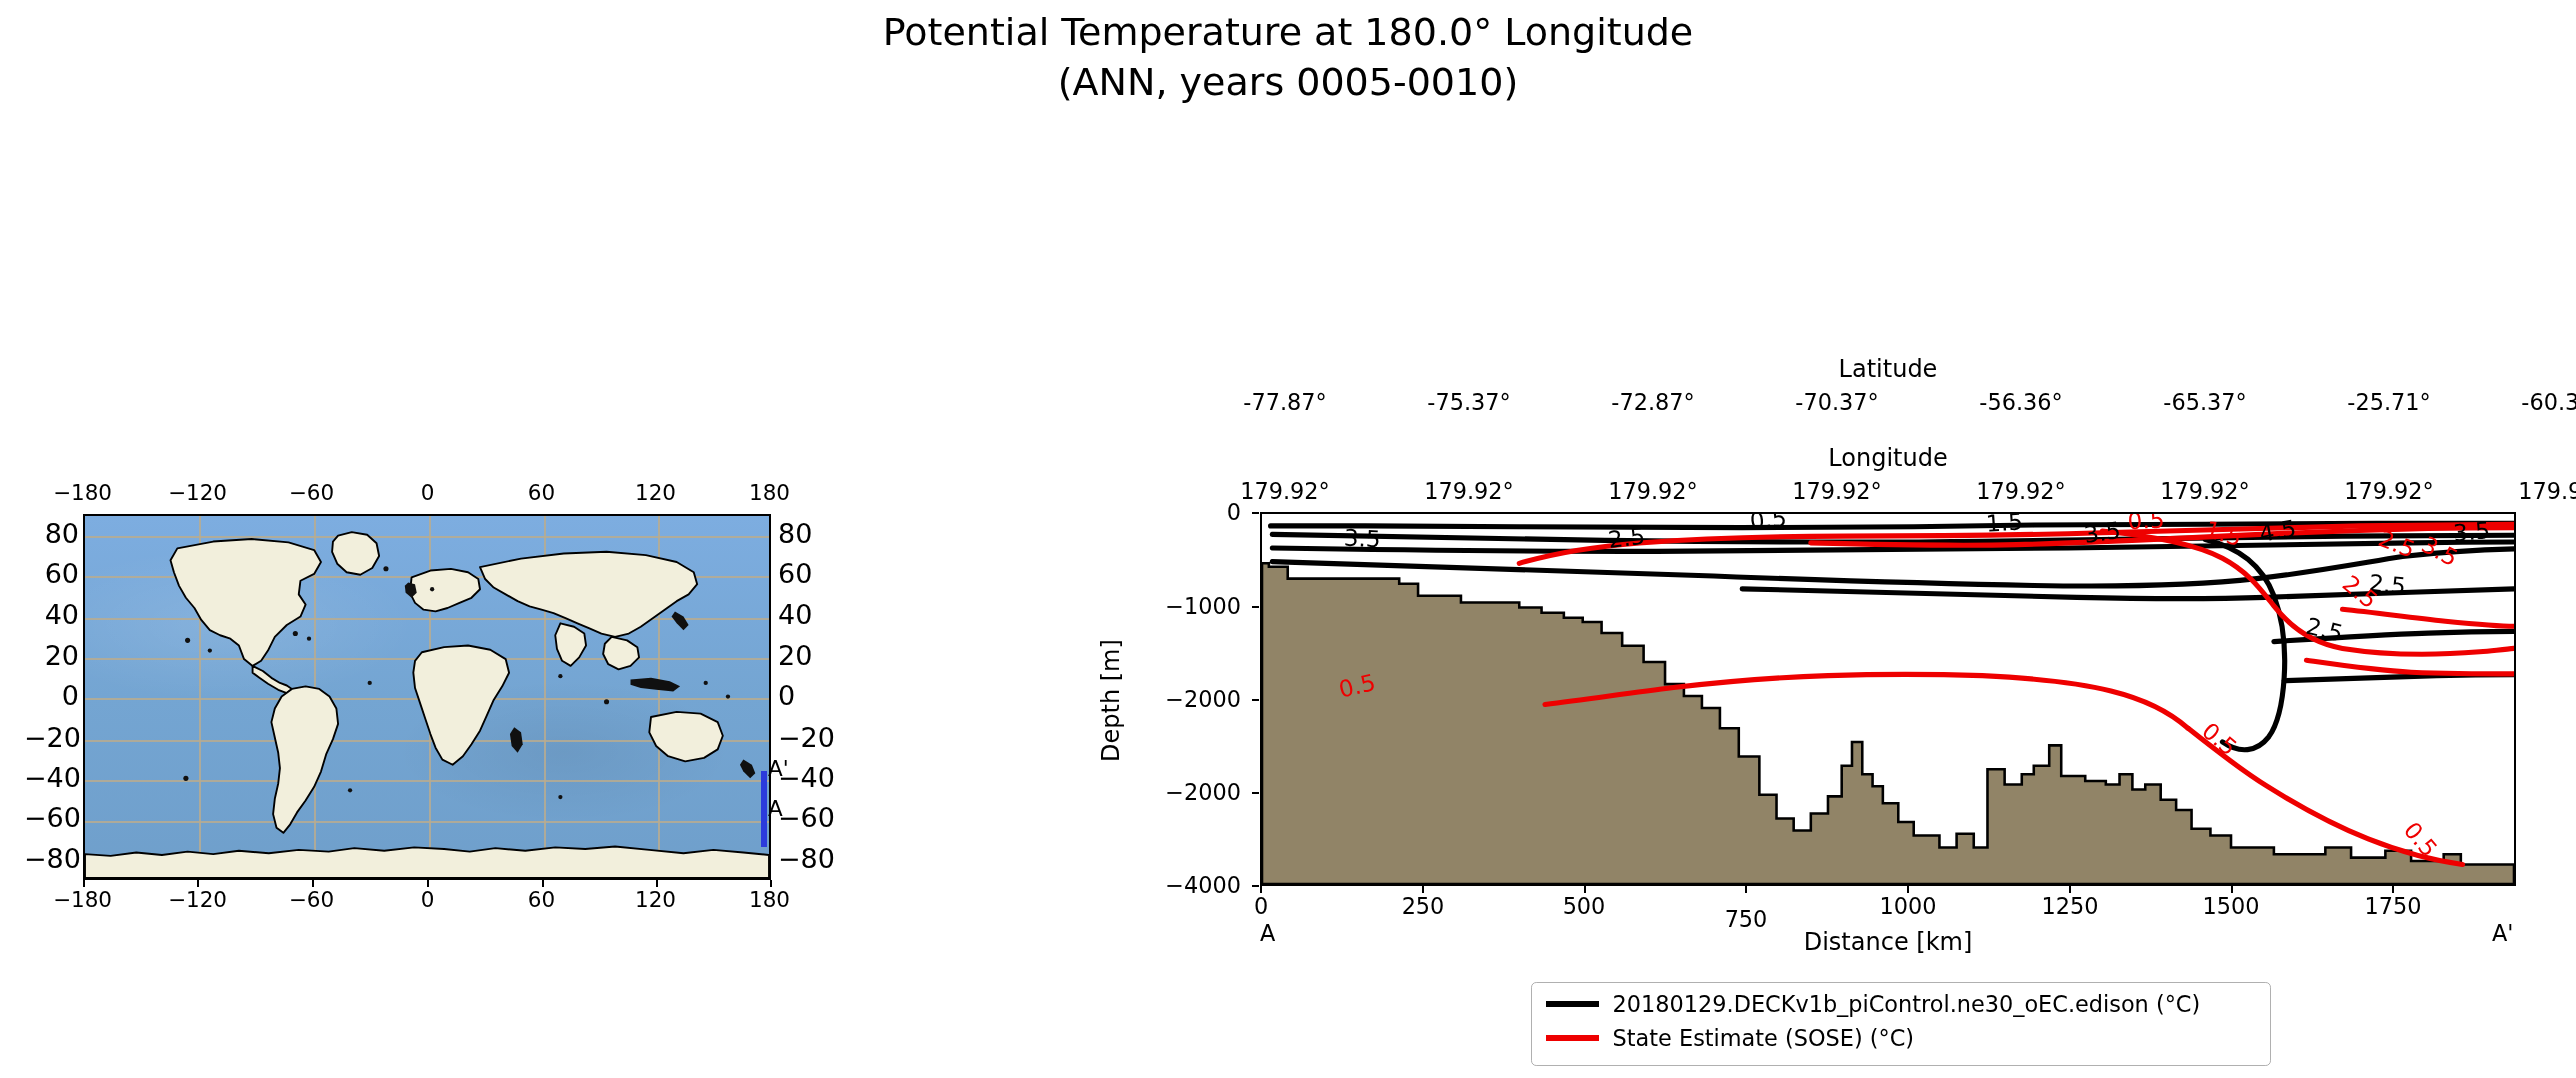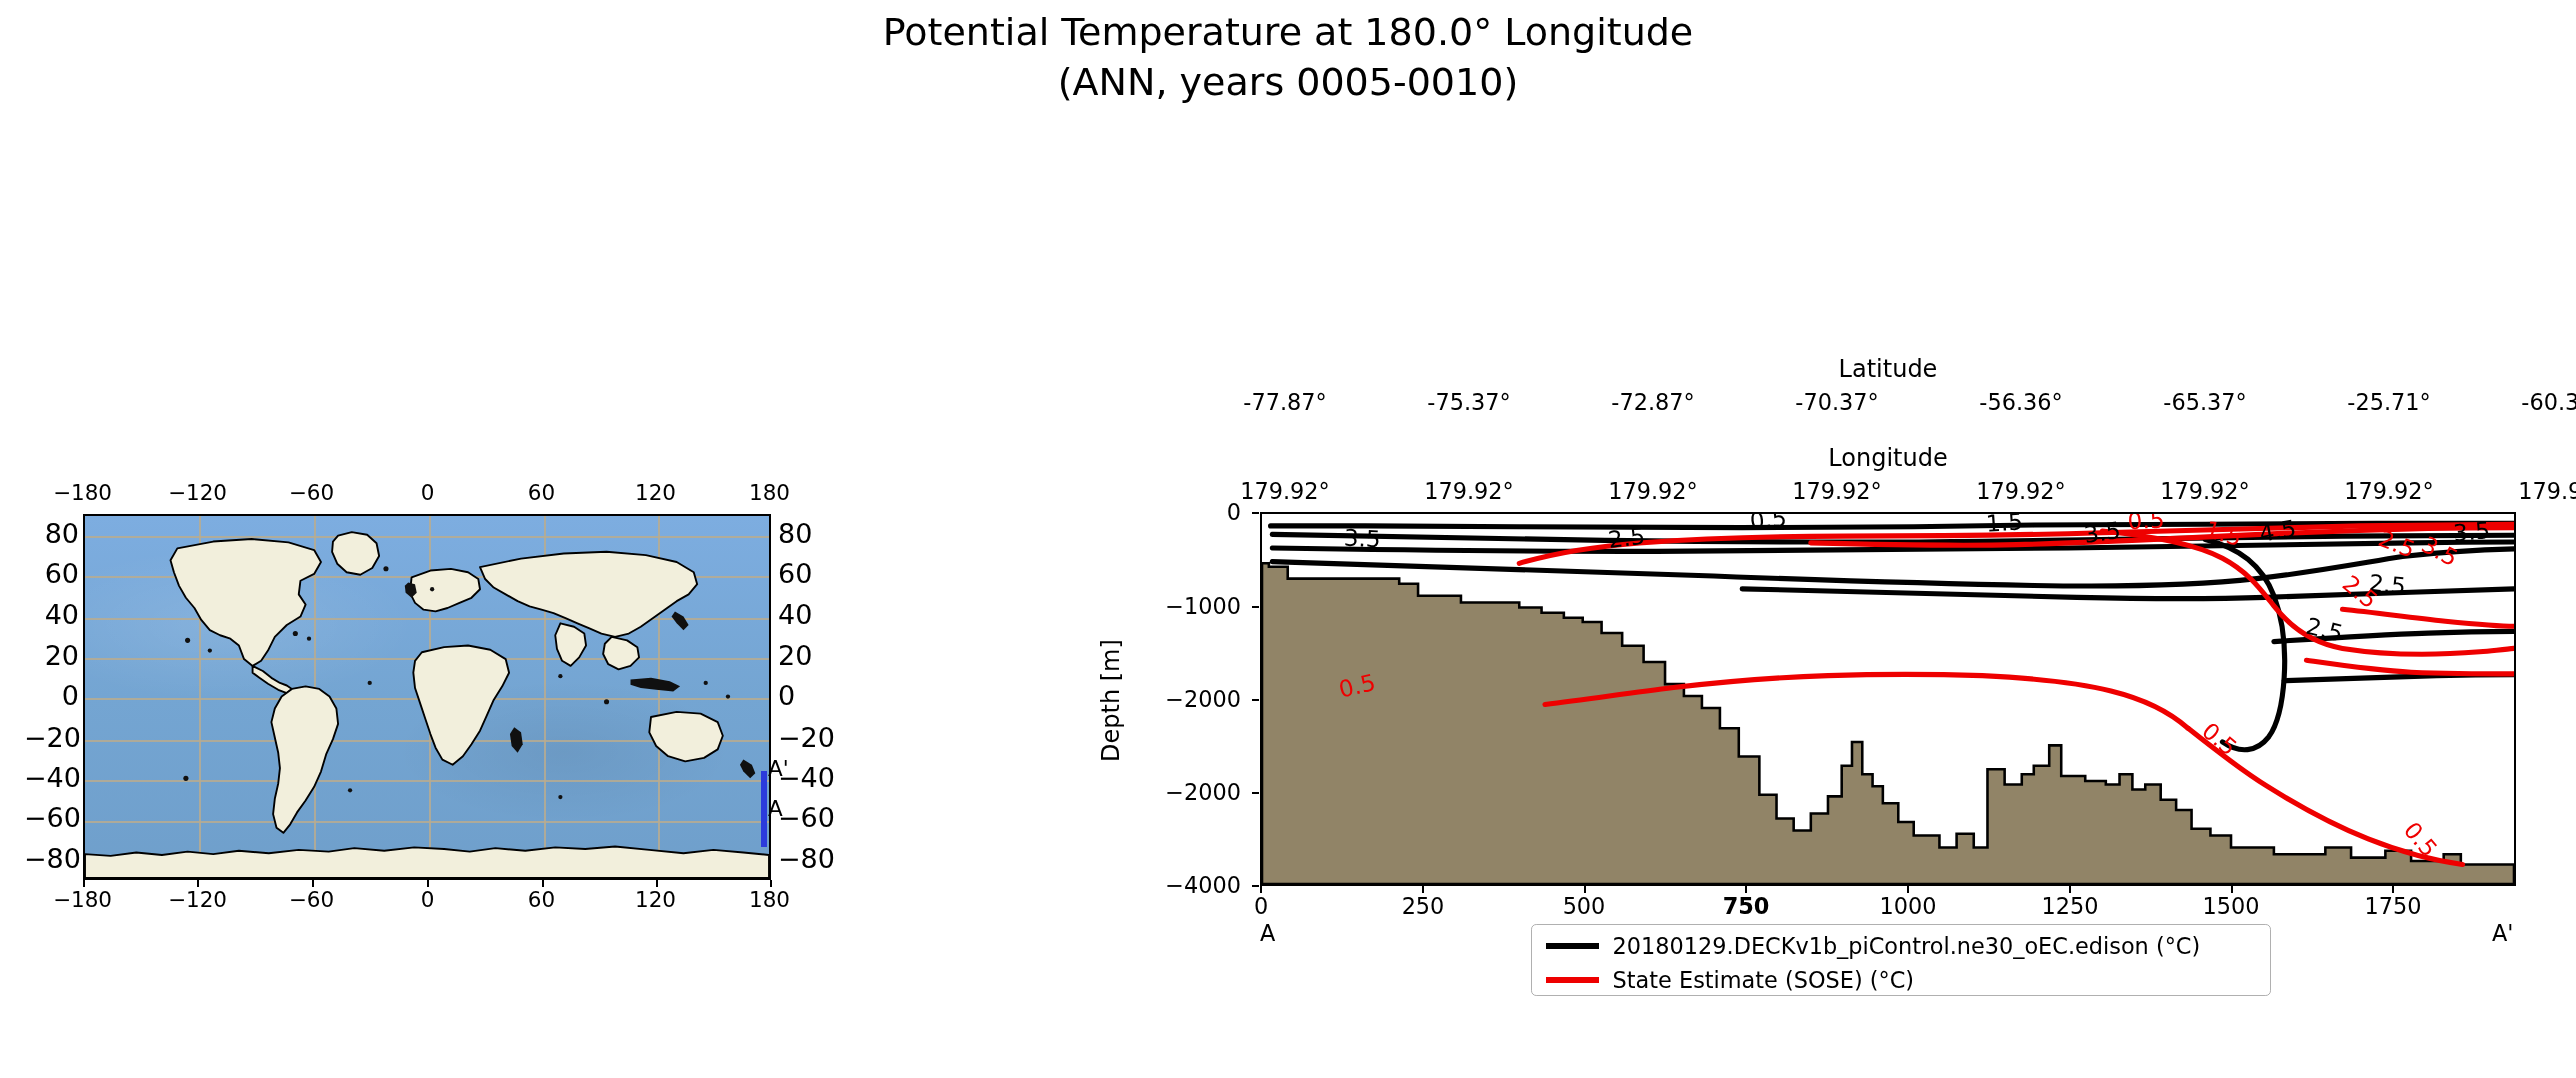--- a/index.html
+++ b/index.html
@@ -47,21 +47,21 @@
   .clab-r{fill:#ee0000;}
 
   .xs-axname{position:absolute;font-size:24px;text-align:center;}
   .xs-tick{position:absolute;font-size:22.4px;text-align:center;width:172px;}
   .xs-ytick{position:absolute;font-size:22.4px;text-align:right;width:129px;height:24px;line-height:24px;}
   #depth-label{position:absolute;font-size:24px;transform:rotate(-90deg);
                transform-origin:left top;white-space:nowrap;}
   .endpt{position:absolute;font-size:22.4px;}
 
   
-  #legend{position:absolute;left:1531px;top:924px;width:740px;height:72px;
+  #legend{position:absolute;left:1531px;top:982px;width:740px;height:84px;
           border:1.4px solid #b0b0b0;border-radius:5.2px;background:#fff;box-sizing:border-box;}
   .lg-row{position:absolute;left:13.8px;height:29px;display:flex;align-items:center;}
   .lg-swatch{width:53px;height:6px;margin-right:13.8px;flex:none;}
   .lg-text{font-size:22.4px;white-space:nowrap;}
 </style>
 </head>
 <body>
 
 <div class="fig-title">
   <span class="ln">Potential Temperature at 180.0° Longitude</span>
@@ -275,21 +275,21 @@
   <div class="tick-mark tk-x" style="left:324px;top:374px;"></div>
   <div class="tick-mark tk-x" style="left:485px;top:374px;"></div>
   <div class="tick-mark tk-x" style="left:647px;top:374px;"></div>
   <div class="tick-mark tk-x" style="left:809px;top:374px;"></div>
   <div class="tick-mark tk-x" style="left:971px;top:374px;"></div>
   <div class="tick-mark tk-x" style="left:1132px;top:374px;"></div>
 
   <div class="xs-tick" style="left:-85px;top:381px;">0</div>
   <div class="xs-tick" style="left:77px;top:381px;">250</div>
   <div class="xs-tick" style="left:238px;top:381px;">500</div>
-  <div class="xs-tick" style="left:400px;top:381px;font-weight:bold;">750</div>
+  <div class="xs-tick" style="left:400px;top:394px;">750</div>
   <div class="xs-tick" style="left:562px;top:381px;">1000</div>
   <div class="xs-tick" style="left:724px;top:381px;">1250</div>
   <div class="xs-tick" style="left:885px;top:381px;">1500</div>
   <div class="xs-tick" style="left:1047px;top:381px;">1750</div>
 
   <div class="tick-mark tk-y" style="left:-7.7px;top:0px;"></div>
   <div class="tick-mark tk-y" style="left:-7.7px;top:94px;"></div>
   <div class="tick-mark tk-y" style="left:-7.7px;top:187px;"></div>
   <div class="tick-mark tk-y" style="left:-7.7px;top:280px;"></div>
   <div class="tick-mark tk-y" style="left:-7.7px;top:373px;"></div>

